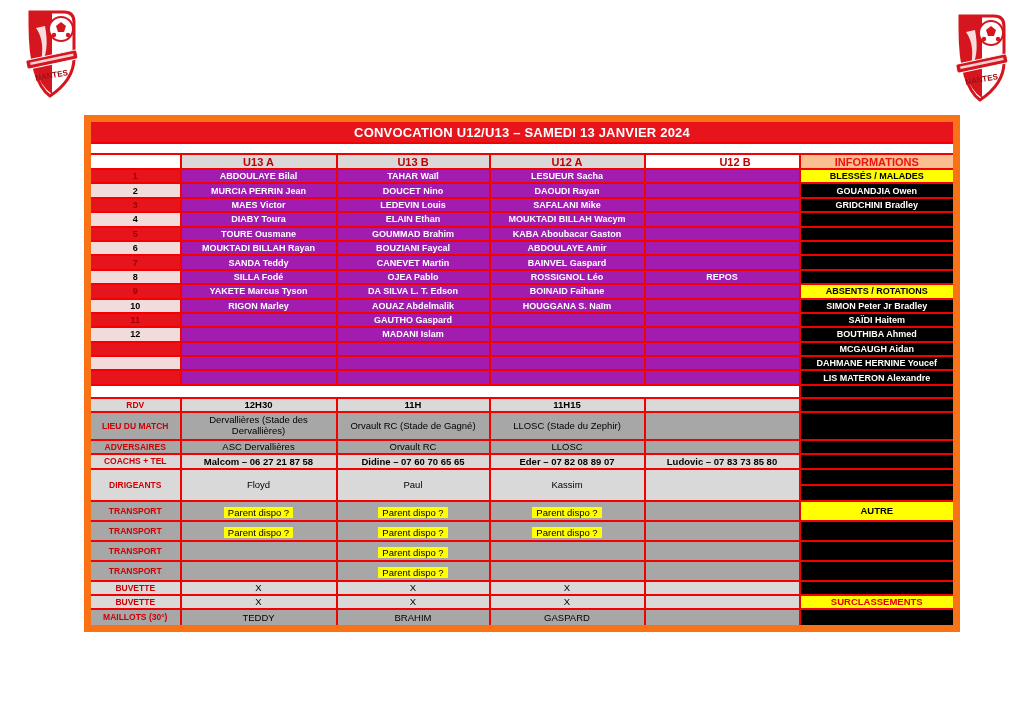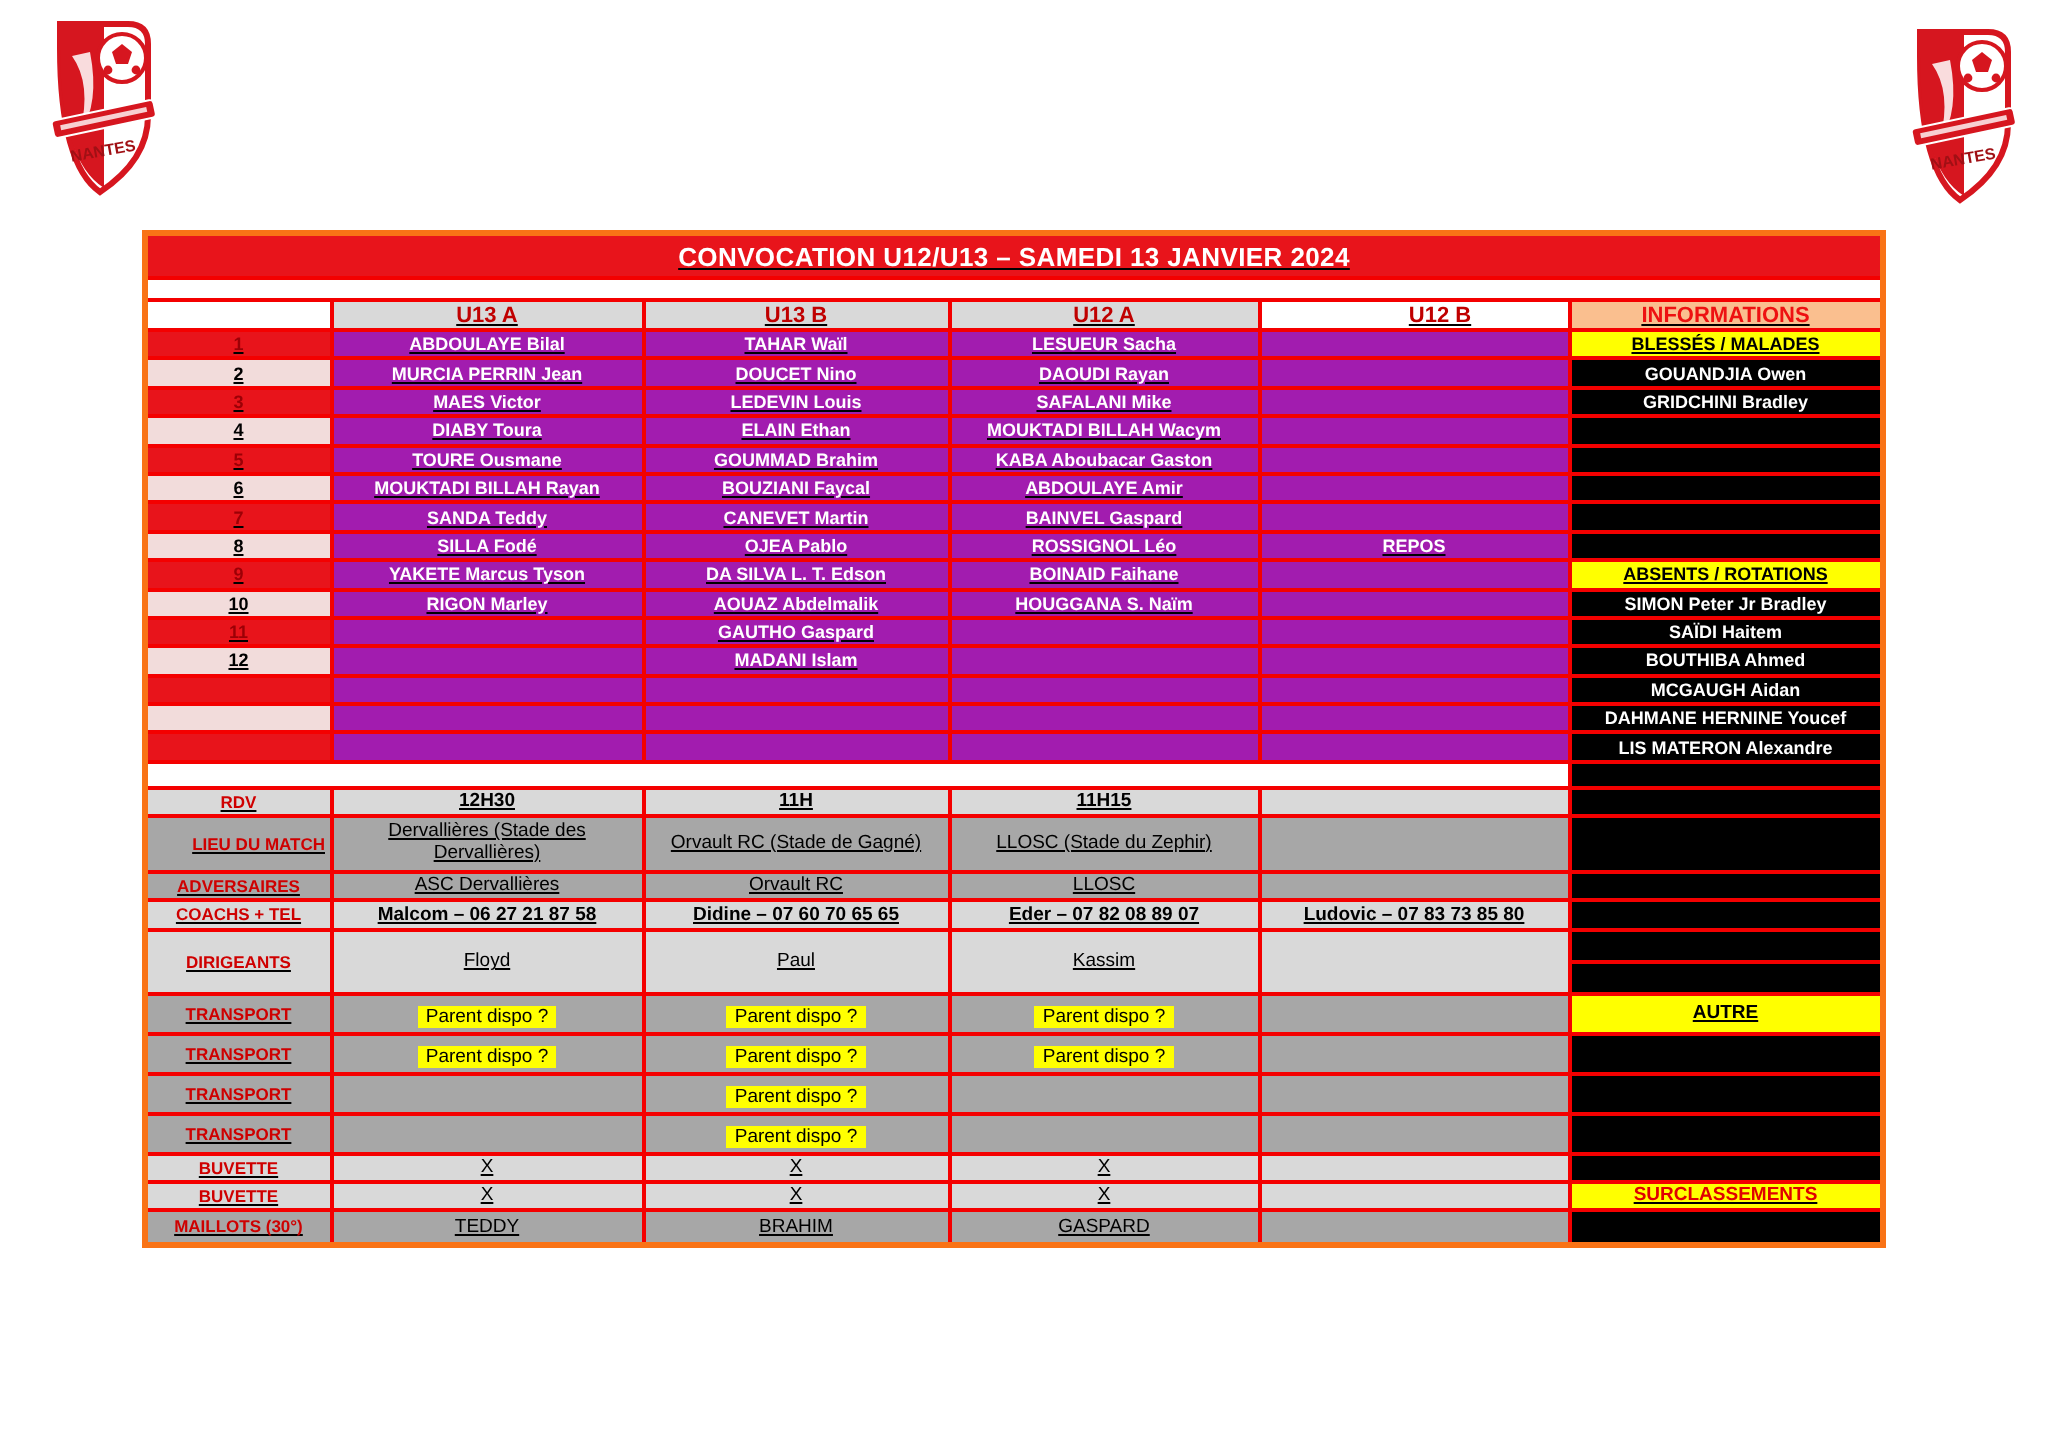--- a/index.html
+++ b/index.html
@@ -1,22 +1,22 @@
 <!DOCTYPE html>
 <html><head>
 <meta charset="utf-8">
 <style>
   html,body{margin:0;padding:0;background:#fff;}
   .page{position:relative;width:1024px;height:725px;background:#ffffff;overflow:hidden;
         font-family:"Liberation Sans",sans-serif;}
   .logo{position:absolute;width:80px;height:92px;}
   .logo.left{left:12px;top:8px;}
   .logo.right{left:942px;top:12px;}
-  table.t{position:absolute;left:71px;top:115px;width:869px;border-collapse:collapse;
-          table-layout:fixed;border:3px solid #f97316;text-decoration:underline;}
+  table.t{position:absolute;left:84px;top:115px;width:869px;border-collapse:collapse;
+          table-layout:fixed;border:7px solid #f97316;}
   td{border:2px solid #f40000;overflow:hidden;white-space:nowrap;text-align:center;
      padding:0 2px;vertical-align:middle;}
   
   .title-td{background:#e8141b;color:#fff;font-weight:bold;font-size:13px;height:20px;letter-spacing:.2px;}
   .ws-td{background:#fff;height:9px;}
   
   .hd td{height:13px;font-weight:bold;font-size:11px;}
   .h-blank{background:#fff;}
   .h-gray{background:#d9d9d9;color:#c00000;}
   .h-white{background:#fff;color:#c00000;padding-left:28px;}
@@ -29,21 +29,21 @@
   .ib{background:#000;color:#fff;font-size:9.5px;}
   .iy{background:#ffff00;color:#000;}
   .iyr{background:#ffff00;color:#e00000;}
   .wgap{background:#fff;height:11px;}
   
   .lab{color:#cf0000;font-weight:bold;font-size:8.5px;}
   .lg{background:#d9d9d9;}
   .dg{background:#a7a7a7;}
   .val{font-size:9.5px;color:#000;}
   .bold{font-weight:bold;}
-  .h12{height:12px;} .h13{height:13px;} .h15{height:15px;} .h26{height:26px;text-align:right;} .h30{height:30px;margin-top:36px;}
+  .h12{height:12px;} .h13{height:13px;} .h15{height:15px;} .h26{height:26px;} .h30{height:30px;margin-top:36px;}
   .wrap{white-space:normal;line-height:1.1;margin-top:25px;}
   .split{padding:0;background:#000;}
   .split .half{height:14px;background:#000;}
   .split .half.first{border-bottom:2px solid #f40000;}
   .hl{display:inline-block;background:#ffff00;color:#000;padding:0 4px;font-size:9.5px;}
   .hl:empty{background:transparent;padding:0;}
   .logo-banner-text{font-family:"Liberation Sans",sans-serif;}
 </style>
 </head>
 <body>

